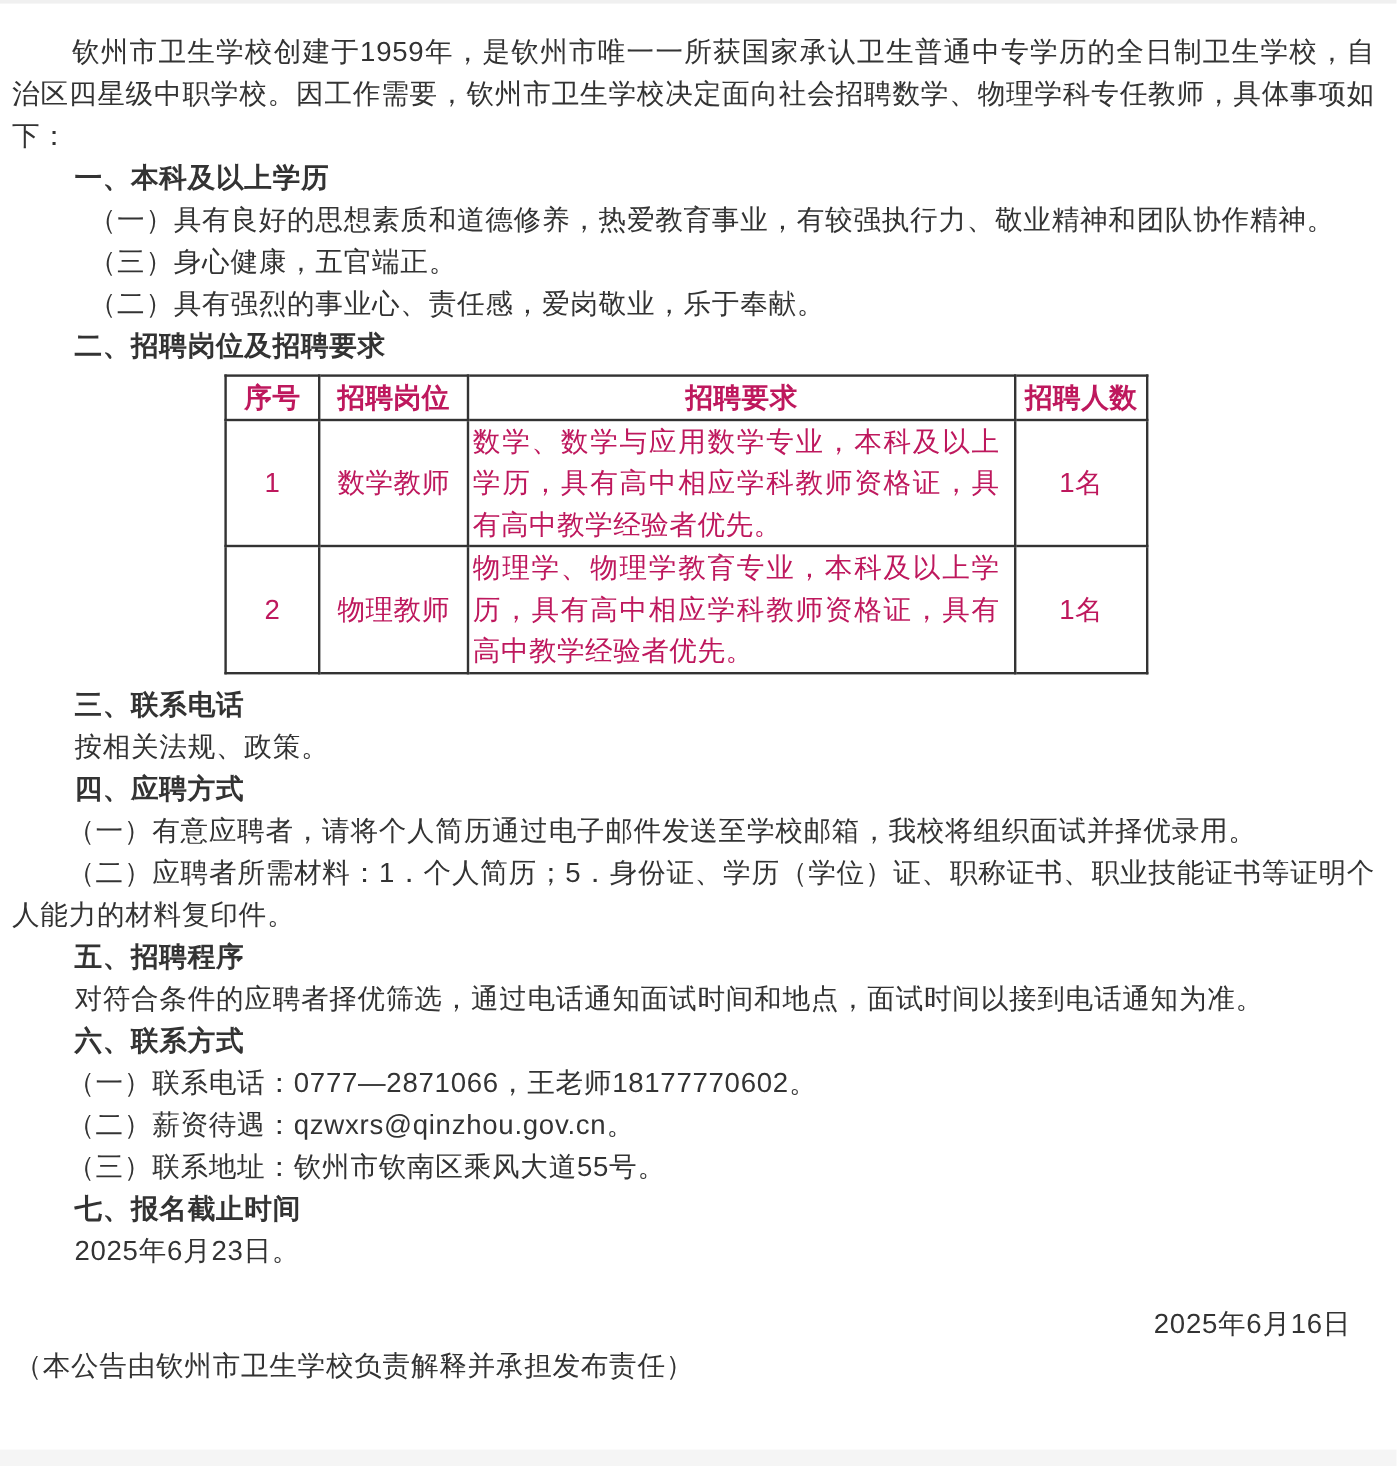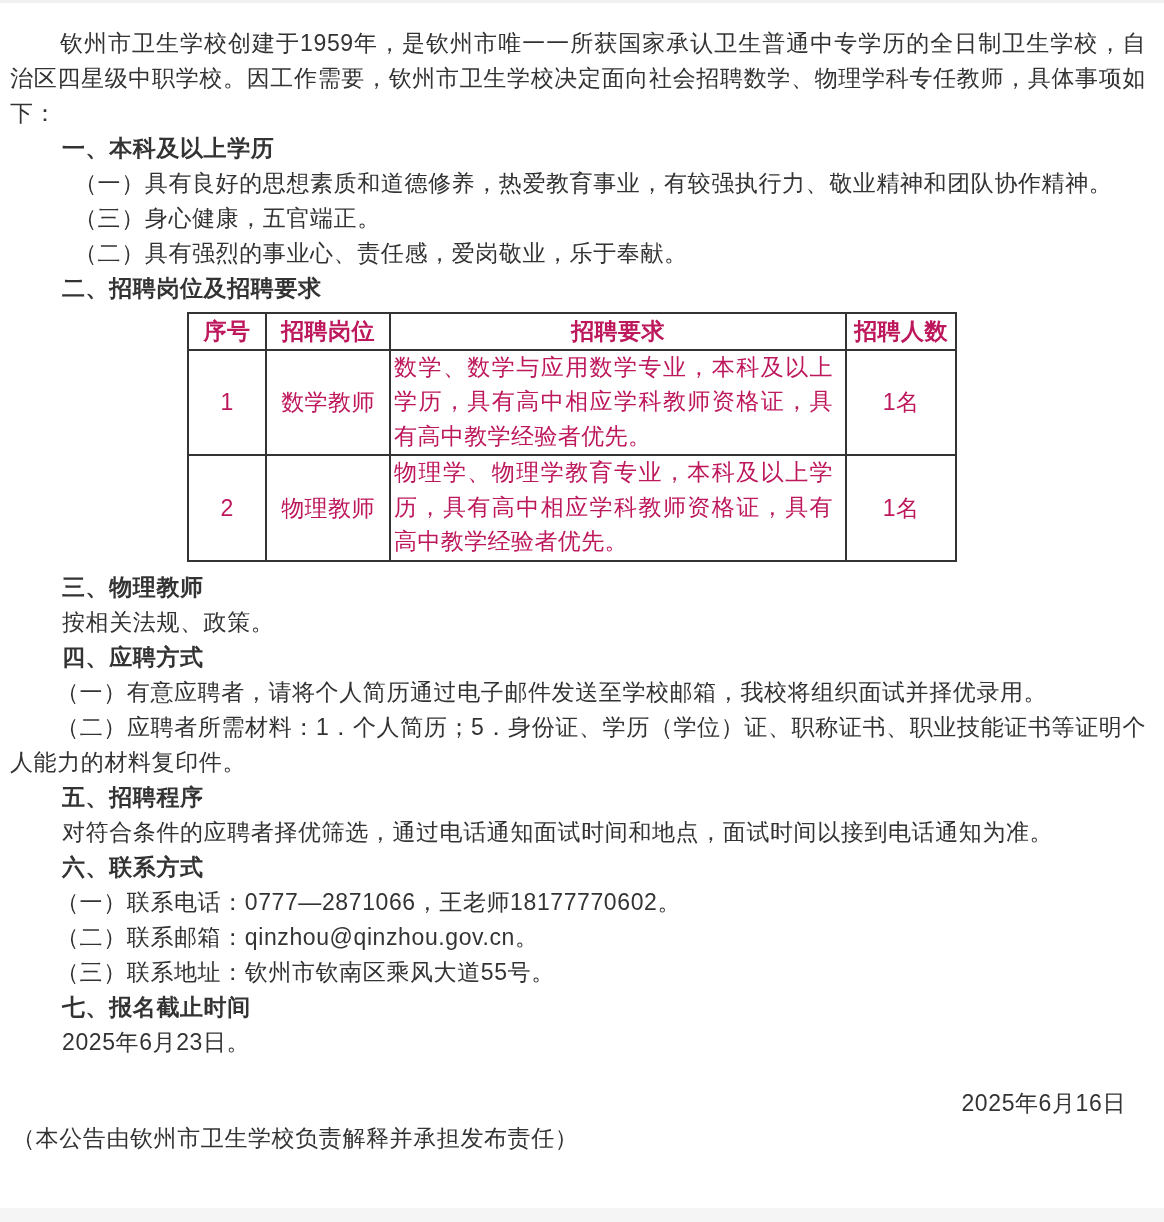--- a/index.html
+++ b/index.html
@@ -55,21 +55,20 @@
   table.jobs th {
     font-weight: bold;
     text-align: center;
     height: 31px;
   }
   table.jobs td { text-align: center; vertical-align: middle; }
   table.jobs td.req {
     text-align: left;
     padding: 0 12px 0 3px;
     text-align: justify;
-    font-family: Liberation Serif, serif;
   }
   .signature {
     margin-top: 26px;
     text-align: right;
     padding-right: 20px;
   }
   .signature p { margin: 0; }
   .footnote { margin: 0; padding-left: 2px; }
 </style>
 </head>
@@ -113,33 +112,33 @@
         </tr>
         <tr>
           <td>2</td>
           <td>物理教师</td>
           <td class="req">物理学、物理学教育专业，本科及以上学历，具有高中相应学科教师资格证，具有高中教学经验者优先。</td>
           <td>1名</td>
         </tr>
       </tbody>
     </table>
 
-    <p class="heading">三、物理教师</p>
+    <p class="heading">三、联系电话</p>
     <p class="para body-ind">按相关法规、政策。</p>
 
     <p class="heading">四、应聘方式</p>
     <p class="para item-b">（一）有意应聘者，请将个人简历通过电子邮件发送至学校邮箱，我校将组织面试并择优录用。</p>
     <p class="para item-b">（二）应聘者所需材料：1．个人简历；5．身份证、学历（学位）证、职称证书、职业技能证书等证明个人能力的材料复印件。</p>
 
     <p class="heading">五、招聘程序</p>
     <p class="para body-ind">对符合条件的应聘者择优筛选，通过电话通知面试时间和地点，面试时间以接到电话通知为准。</p>
 
     <p class="heading">六、联系方式</p>
     <p class="para item-b">（一）联系电话：0777—2871066，王老师18177770602。</p>
-    <p class="para item-b">（二）联系邮箱：qinzhou@qinzhou.gov.cn。</p>
+    <p class="para item-b">（二）薪资待遇：qzwxrs@qinzhou.gov.cn。</p>
     <p class="para item-b">（三）联系地址：钦州市钦南区乘风大道55号。</p>
 
     <p class="heading">七、报名截止时间</p>
     <p class="para body-ind">2025年6月23日。</p>
 
     <div class="signature">
       <p>2025年6月16日</p>
     </div>
 
     <p class="footnote">（本公告由钦州市卫生学校负责解释并承担发布责任）</p>

